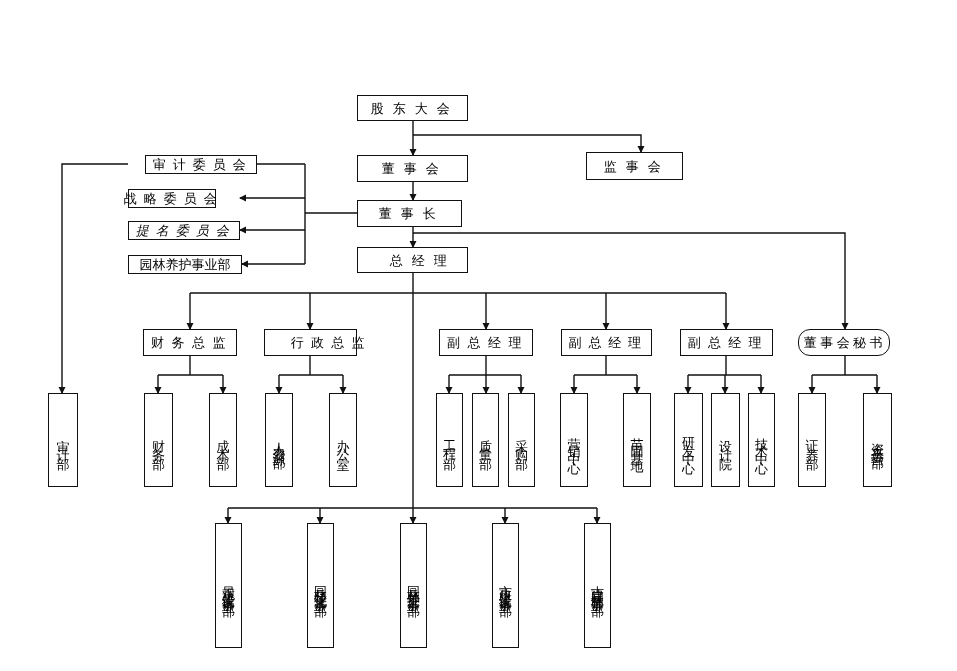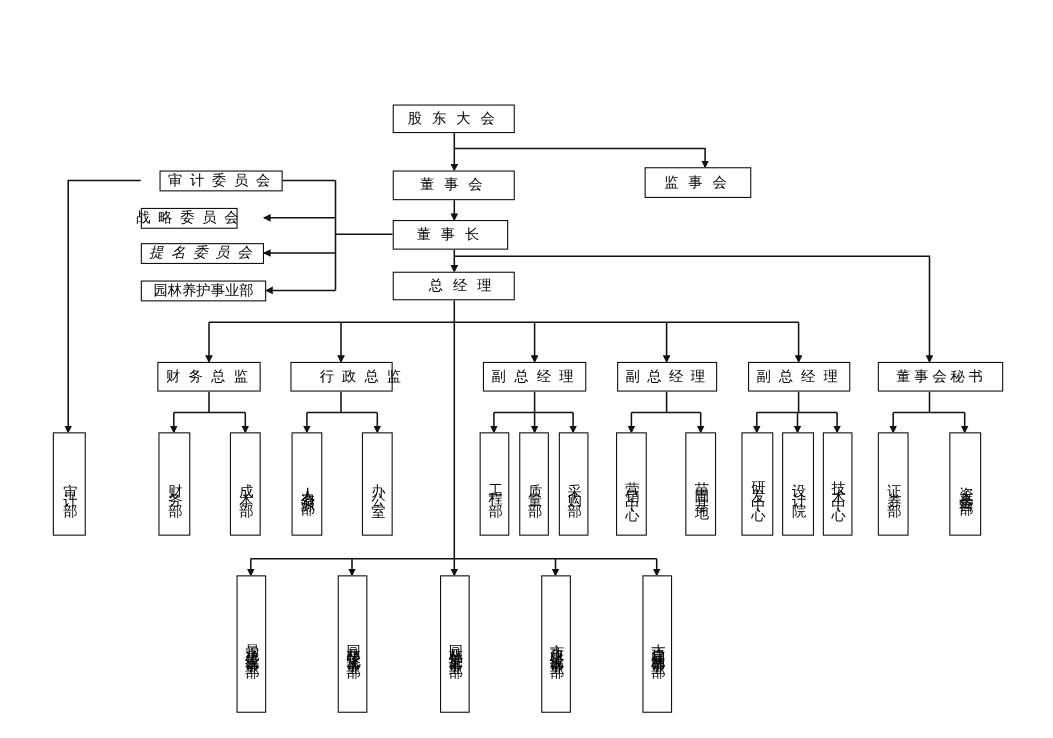--- a/index.html
+++ b/index.html
@@ -95,21 +95,21 @@
       <div class="node" style="left: 145px; top: 155px; width: 112px; height: 19px; letter-spacing: 7px; text-indent: 3.5px;">审计委员会</div>
       <div class="node" style="left: 128px; top: 189px; width: 88px; height: 19px; letter-spacing: 7px; text-indent: 3.5px;">战略委员会</div>
       <div class="node" style="left: 128px; top: 221px; width: 112px; height: 19px; letter-spacing: 7px; text-indent: 3.5px; font-style: italic;">提名委员会</div>
       <div class="node" style="left: 128px; top: 255px; width: 114px; height: 19px; letter-spacing: 0px; text-indent: 0px;">园林养护事业部</div>
       <div class="node v" style="left: 48px; top: 393px; width: 30px; height: 94px; letter-spacing: 9px; padding-top: 4.5px;">审计部</div>
       <div class="node" style="left: 143px; top: 329px; width: 94px; height: 27px; letter-spacing: 7.5px; text-indent: 3.8px;">财务总监</div>
       <div class="node" style="left: 264px; top: 329px; width: 93px; height: 27px; letter-spacing: 7.3px; text-indent: 3.6px; padding-left: 38px;">行政总监</div>
       <div class="node" style="left: 439px; top: 329px; width: 94px; height: 27px; letter-spacing: 7.5px; text-indent: 3.8px;">副总经理</div>
       <div class="node" style="left: 561px; top: 329px; width: 91px; height: 27px; letter-spacing: 6.8px; text-indent: 3.4px;">副总经理</div>
       <div class="node" style="left: 680px; top: 329px; width: 93px; height: 27px; letter-spacing: 7.3px; text-indent: 3.6px;">副总经理</div>
-      <div class="node" style="left: 798px; top: 329px; width: 114px; height: 27px; letter-spacing: 3.4px; text-indent: 1.7px;">董事会秘书</div>
+      <div class="node" style="left: 798px; top: 329px; width: 92px; height: 27px; letter-spacing: 3.4px; text-indent: 1.7px; border-radius: 12px;">董事会秘书</div>
       <div class="node v" style="left: 144px; top: 393px; width: 29px; height: 94px; letter-spacing: 9px; padding-top: 4.5px;">财务部</div>
       <div class="node v" style="left: 209px; top: 393px; width: 28px; height: 94px; letter-spacing: 9px; padding-top: 4.5px;">成本部</div>
       <div class="node v" style="left: 265px; top: 393px; width: 28px; height: 94px; letter-spacing: 3.4px; padding-top: 1.7px;">人力资源部</div>
       <div class="node v" style="left: 329px; top: 393px; width: 28px; height: 94px; letter-spacing: 9px; padding-top: 4.5px;">办公室</div>
       <div class="node v" style="left: 436px; top: 393px; width: 27px; height: 94px; letter-spacing: 9px; padding-top: 4.5px;">工程部</div>
       <div class="node v" style="left: 472px; top: 393px; width: 27px; height: 94px; letter-spacing: 9px; padding-top: 4.5px;">质量部</div>
       <div class="node v" style="left: 508px; top: 393px; width: 27px; height: 94px; letter-spacing: 9px; padding-top: 4.5px;">采购部</div>
       <div class="node v" style="left: 560px; top: 393px; width: 28px; height: 94px; letter-spacing: 7.5px; padding-top: 3.8px;">营销中心</div>
       <div class="node v" style="left: 623px; top: 393px; width: 28px; height: 94px; letter-spacing: 7.5px; padding-top: 3.8px;">苗圃基地</div>
       <div class="node v" style="left: 674px; top: 393px; width: 29px; height: 94px; letter-spacing: 7.5px; padding-top: 3.8px;">研发中心</div>

